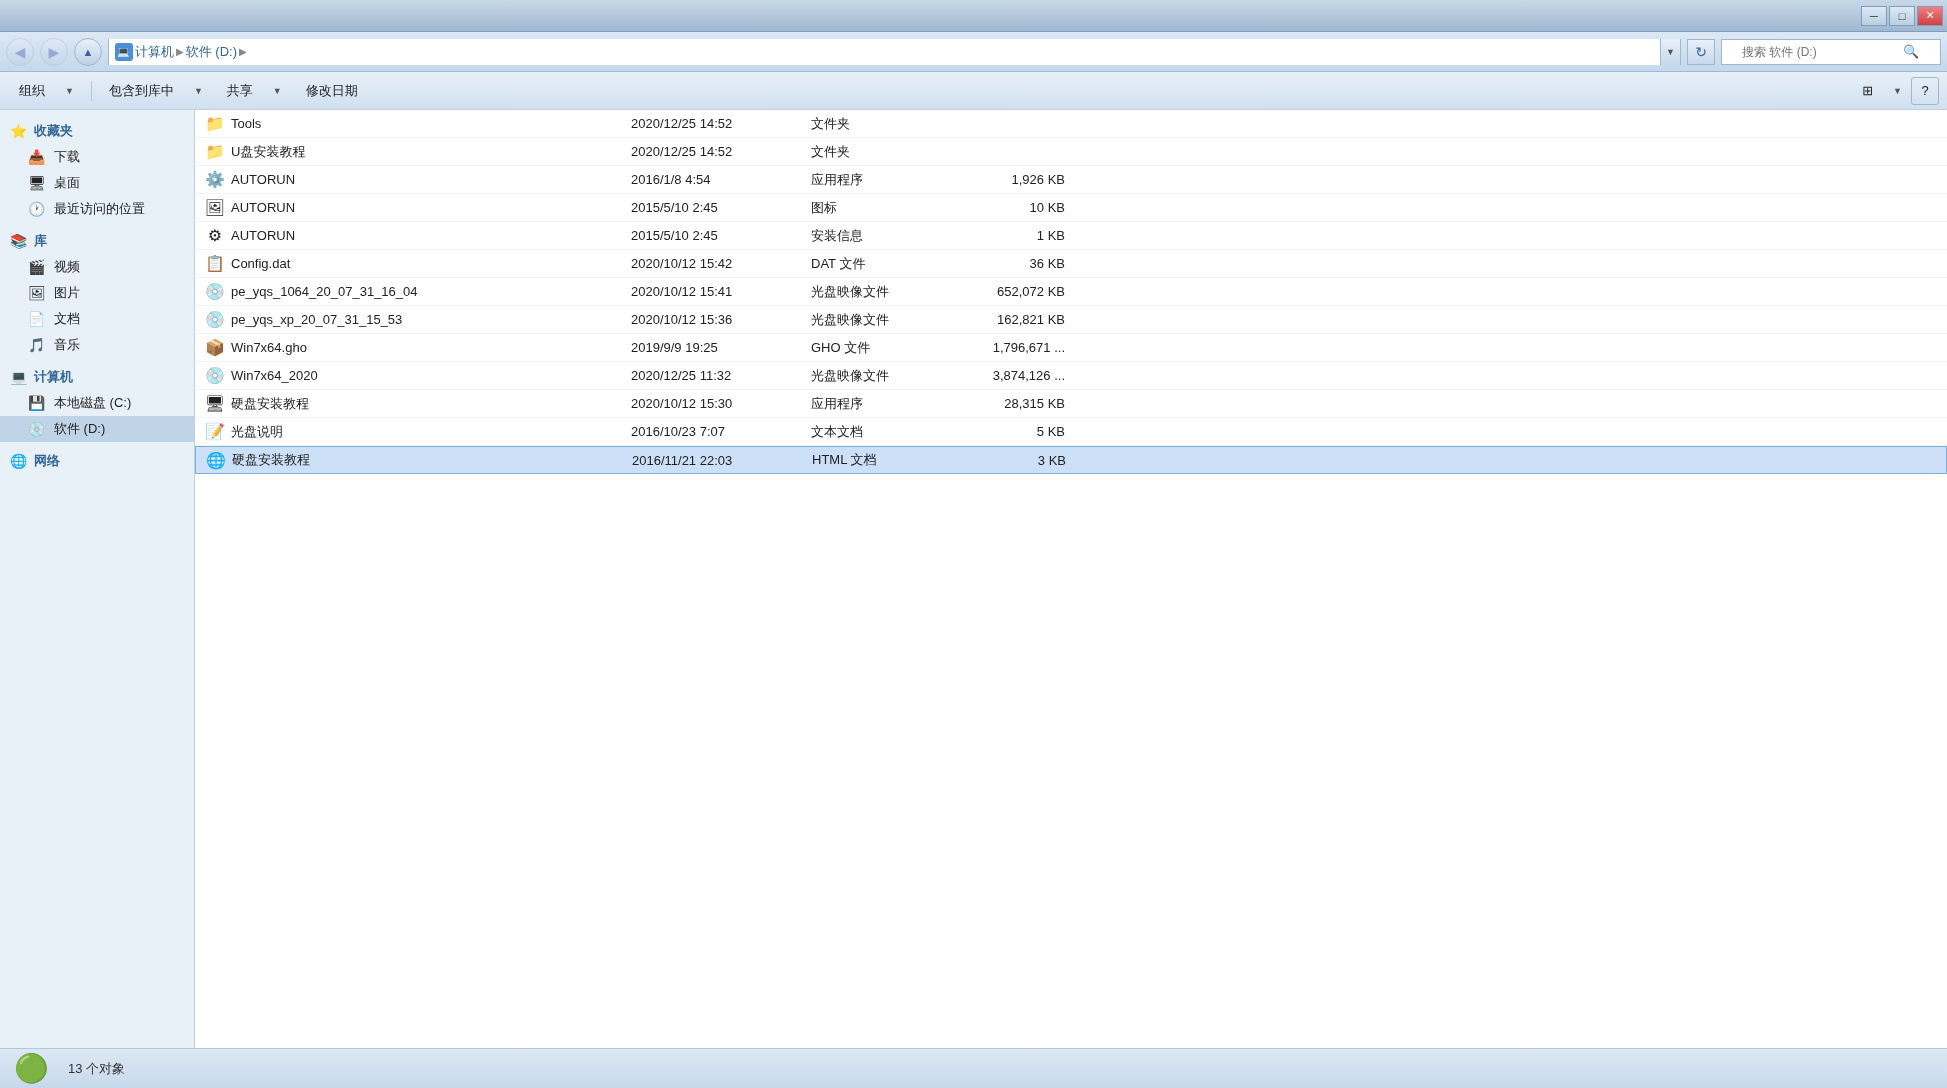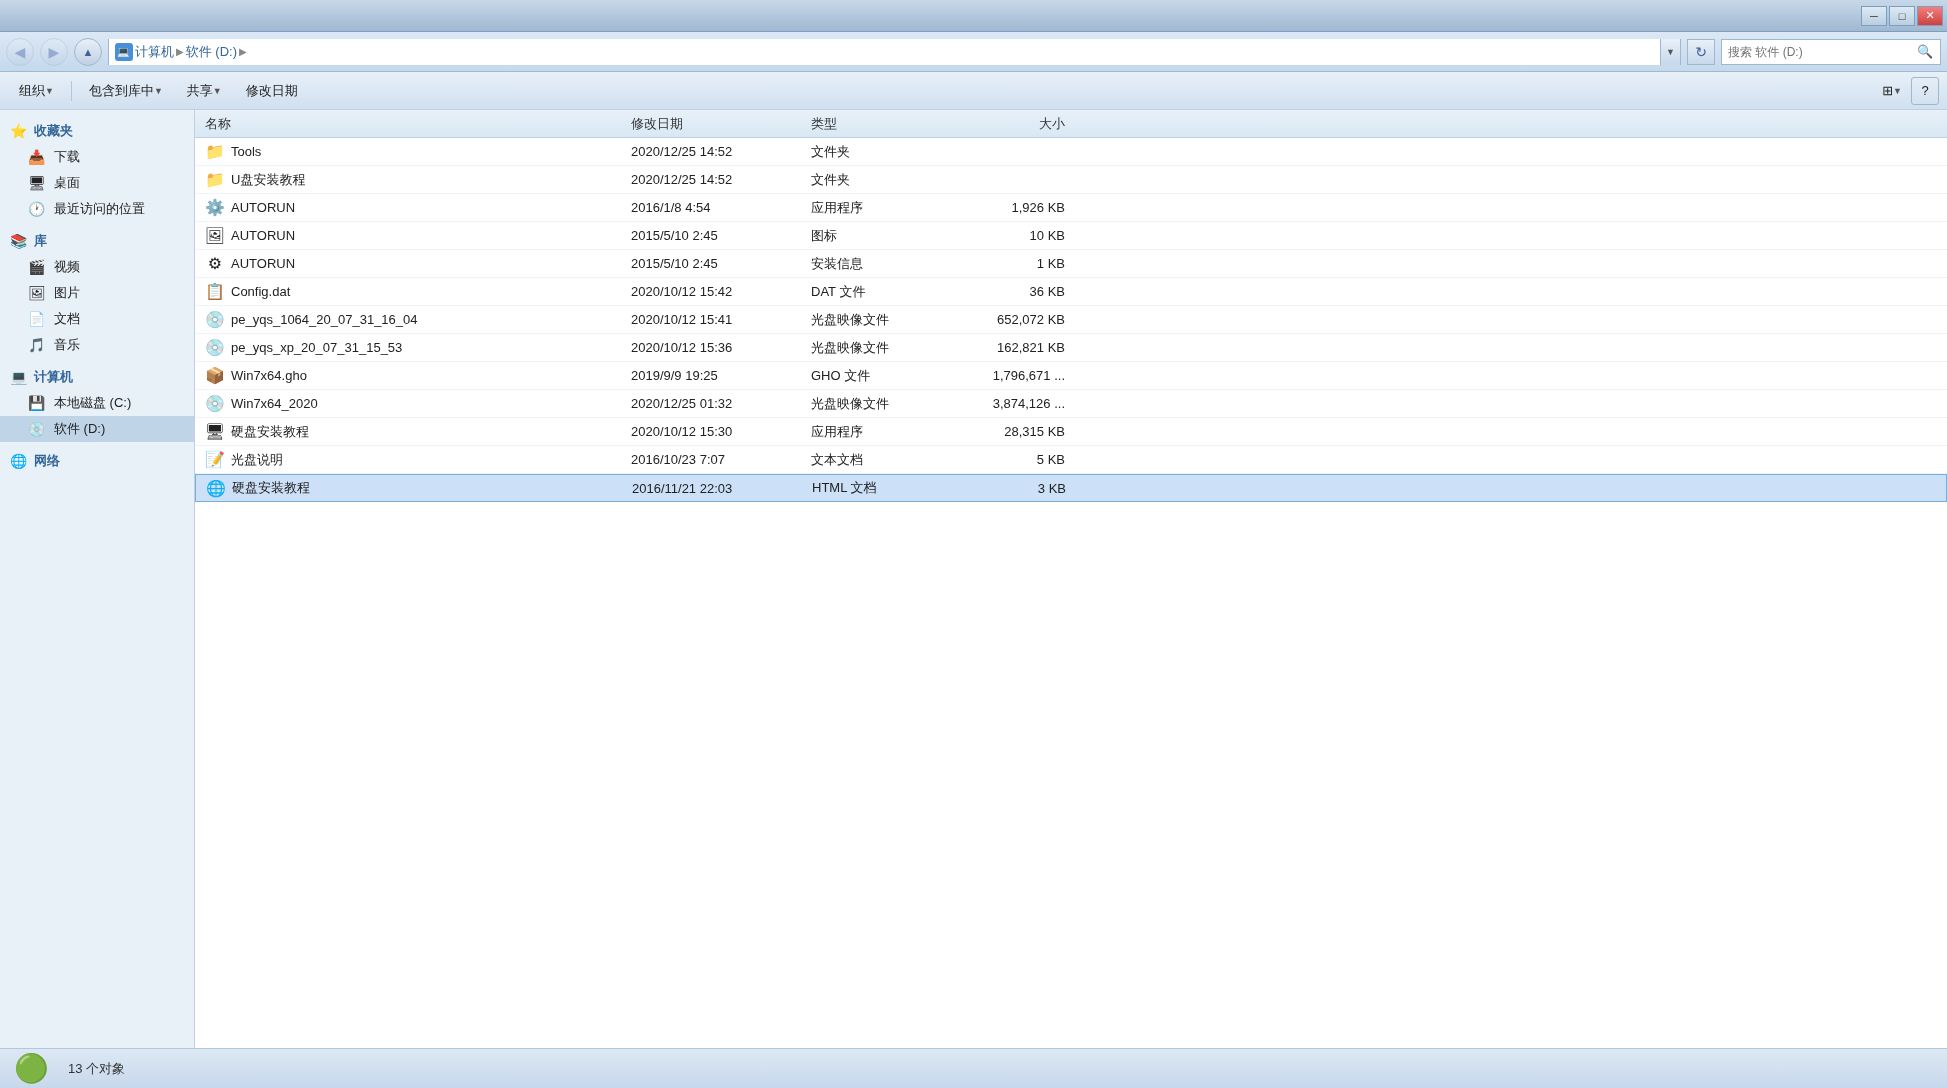--- a/index.html
+++ b/index.html
@@ -112,21 +112,21 @@
       font-size: 14px;
       color: #4060a0;
     }
     .search-bar {
       width: 220px;
       height: 26px;
       border: 1px solid #a0b8cc;
       display: flex;
       align-items: center;
       background: #fff;
-      padding: 0 6px;
+      padding: 0 20px;
       gap: 4px;
     }
     .search-input {
       flex: 1;
       border: none;
       outline: none;
       font-size: 12px;
       color: #888;
       background: transparent;
     }
@@ -143,21 +143,21 @@
     }
     .tool-btn {
       height: 28px;
       padding: 0 10px;
       background: transparent;
       border: 1px solid transparent;
       border-radius: 3px;
       cursor: pointer;
       display: flex;
       align-items: center;
-      gap: 0;
+      gap: 20px;
       font-size: 13px;
       color: #222;
     }
     .tool-btn .arrow { font-size: 9px; color: #555; }
     .toolbar-sep { width: 1px; height: 20px; background: #b0c8d8; margin: 0 4px; }
 
     
     .main-layout {
       display: flex;
       height: calc(1088px - 32px - 40px - 38px - 40px);
@@ -404,26 +404,20 @@
     <div class="sidebar-section">
       <div class="sidebar-section-header">
         <span class="s-icon">🌐</span>
         <span>网络</span>
       </div>
     </div>
   </div>
 
   <div class="file-list-area">
 
-    <div class="file-list-header">
-      <div class="col-name">名称</div>
-      <div class="col-date">修改日期</div>
-      <div class="col-type">类型</div>
-      <div class="col-size">大小</div>
-    </div>
 
     <div id="file-rows-container">
         <div class="file-row">
       <div class="col-name">
         <span class="file-icon">📁</span>
         <span class="file-name-text">Tools</span>
       </div>
       <div class="col-date">2020/12/25 14:52</div>
       <div class="col-type">文件夹</div>
       <div class="col-size"></div>
@@ -498,21 +492,21 @@
       </div>
       <div class="col-date">2019/9/9 19:25</div>
       <div class="col-type">GHO 文件</div>
       <div class="col-size">1,796,671 ...</div>
     </div>
         <div class="file-row">
       <div class="col-name">
         <span class="file-icon">💿</span>
         <span class="file-name-text">Win7x64_2020</span>
       </div>
-      <div class="col-date">2020/12/25 01:32</div>
+      <div class="col-date">2020/12/25 11:32</div>
       <div class="col-type">光盘映像文件</div>
       <div class="col-size">3,874,126 ...</div>
     </div>
         <div class="file-row">
       <div class="col-name">
         <span class="file-icon">🖥</span>
         <span class="file-name-text">硬盘安装教程</span>
       </div>
       <div class="col-date">2020/10/12 15:30</div>
       <div class="col-type">应用程序</div>

